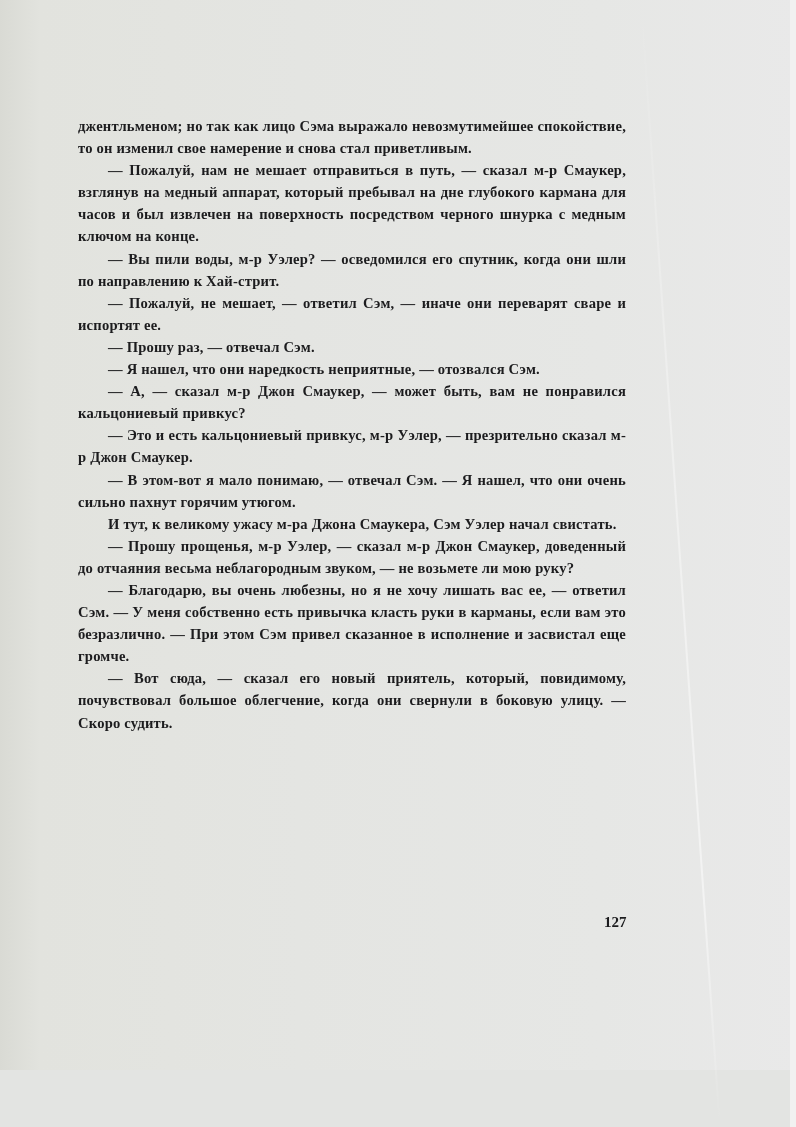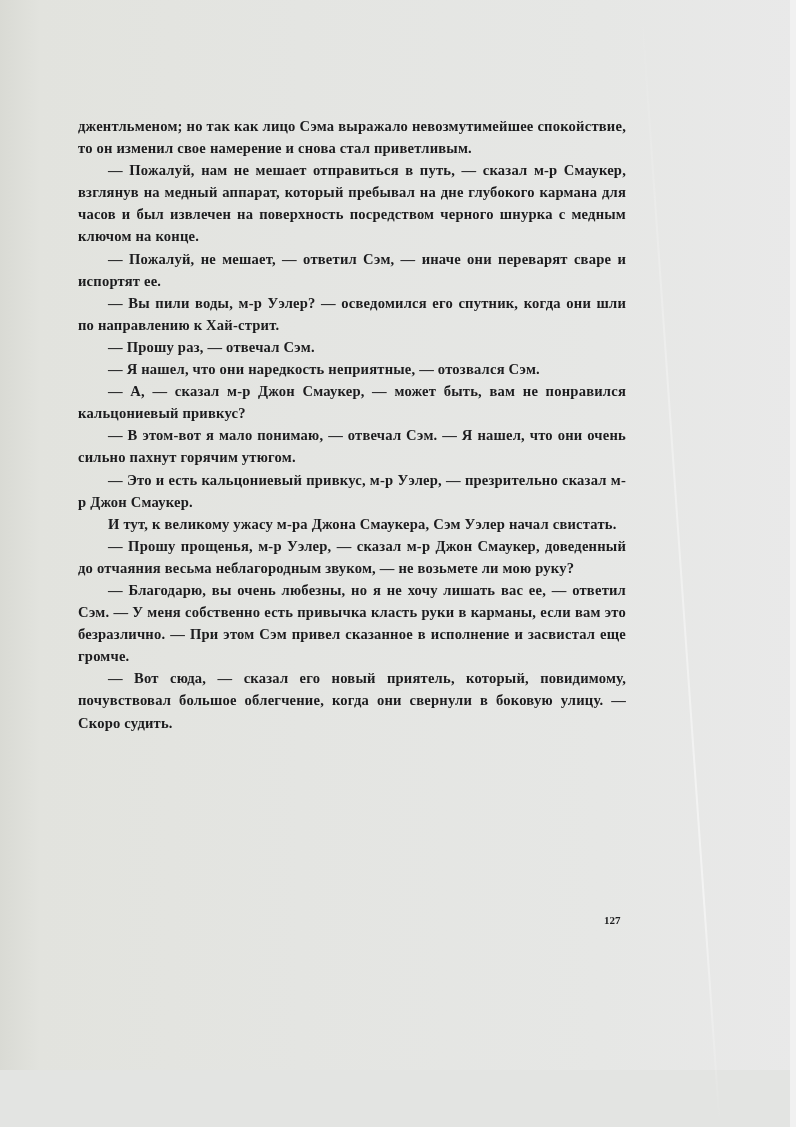--- a/index.html
+++ b/index.html
@@ -50,43 +50,43 @@
       text-align: justify;
       text-indent: 0;
     }
     .para.indent {
       text-indent: 30px;
     }
     .page-number {
       position: absolute;
       left: 604px;
       top: 914px;
-      font-size: 11px;
+      font-size: 15px;
       font-weight: bold;
       font-family: "Liberation Serif", "DejaVu Serif", serif;
       color: #1c1c1e;
     }
   </style>
 </head>
 <body>
 
 <div class="page">
   <div class="crease"></div>
   <div class="page-edge"></div>
 
   <div class="text-block">
     <p class="para">джентльменом; но так как лицо Сэма выражало невозмутимейшее спокойствие, то он изменил свое намерение и снова стал приветливым.</p>
     <p class="para indent">— Пожалуй, нам не мешает отправиться в путь, — сказал м-р Смаукер, взглянув на медный аппарат, который пребывал на дне глубокого кармана для часов и был извлечен на поверхность посредством черного шнурка с медным ключом на конце.</p>
+    <p class="para indent">— Вы пили воды, м-р Уэлер? — осведомился его спутник, когда они шли по направлению к Хай-стрит.</p>
     <p class="para indent">— Пожалуй, не мешает, — ответил Сэм, — иначе они переварят сваре и испортят ее.</p>
-    <p class="para indent">— Вы пили воды, м-р Уэлер? — осведомился его спутник, когда они шли по направлению к Хай-стрит.</p>
     <p class="para indent">— Прошу раз, — отвечал Сэм.</p>
     <p class="para indent">— Я нашел, что они наредкость неприятные, — отозвался Сэм.</p>
     <p class="para indent">— А, — сказал м-р Джон Смаукер, — может быть, вам не понравился кальцониевый привкус?</p>
+    <p class="para indent">— Это и есть кальцониевый привкус, м-р Уэлер, — презрительно сказал м-р Джон Смаукер.</p>
     <p class="para indent">— В этом-вот я мало понимаю, — отвечал Сэм. — Я нашел, что они очень сильно пахнут горячим утюгом.</p>
-    <p class="para indent">— Это и есть кальцониевый привкус, м-р Уэлер, — презрительно сказал м-р Джон Смаукер.</p>
     <p class="para indent">И тут, к великому ужасу м-ра Джона Смаукера, Сэм Уэлер начал свистать.</p>
     <p class="para indent">— Прошу прощенья, м-р Уэлер, — сказал м-р Джон Смаукер, доведенный до отчаяния весьма неблагородным звуком, — не возьмете ли мою руку?</p>
     <p class="para indent">— Благодарю, вы очень любезны, но я не хочу лишать вас ее, — ответил Сэм. — У меня собственно есть привычка класть руки в карманы, если вам это безразлично. — При этом Сэм привел сказанное в исполнение и засвистал еще громче.</p>
     <p class="para indent">— Вот сюда, — сказал его новый приятель, который, повидимому, почувствовал большое облегчение, когда они свернули в боковую улицу. — Скоро судить.</p>
   </div>
 
   <div class="page-number">127</div>
 </div>
 
 </body></html>

